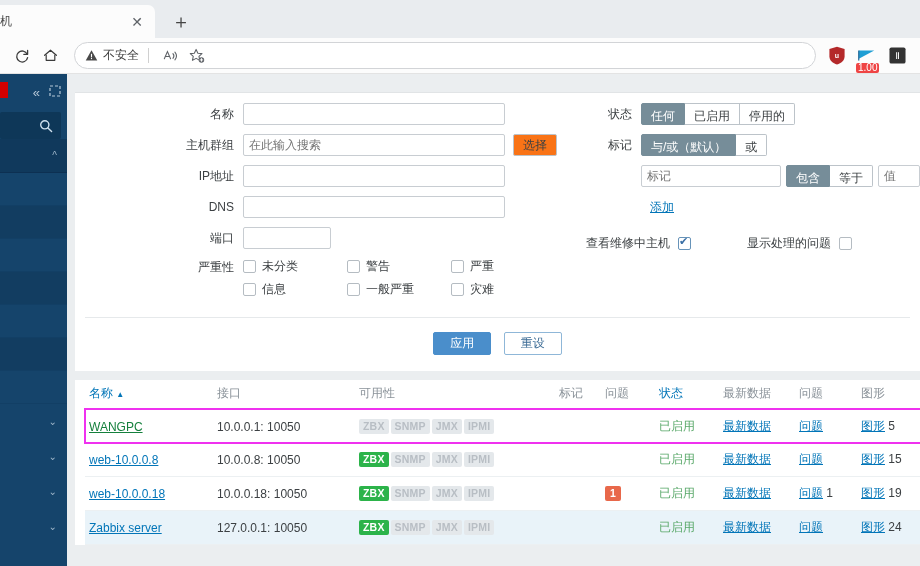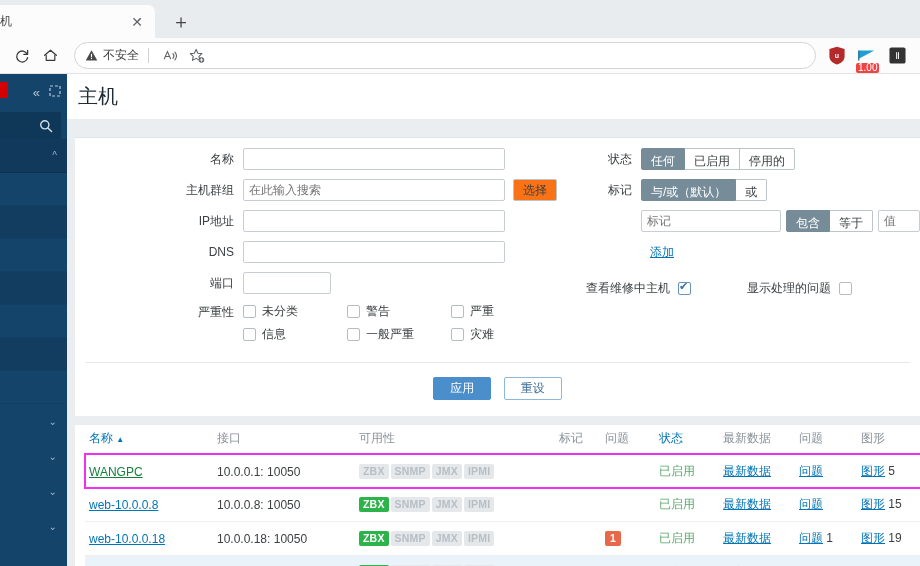--- a/index.html
+++ b/index.html
@@ -405,23 +405,20 @@
       <div class="sb-foot">
         <span class="chev">⌄</span>
       </div>
       <div class="sb-foot">
         <span class="chev">⌄</span>
       </div>
     </div>
 
     <div class="content">
 
-      <div class="page-head">
-        <div class="page-title">主机</div>
-      </div>
 
       <div class="filter-card">
         <div class="ftable">
 
           <div class="fcol-l">
             <div class="frow">
               <div class="flabel">名称</div>
               <input class="finput wide" value="" style="">
             </div>
 

